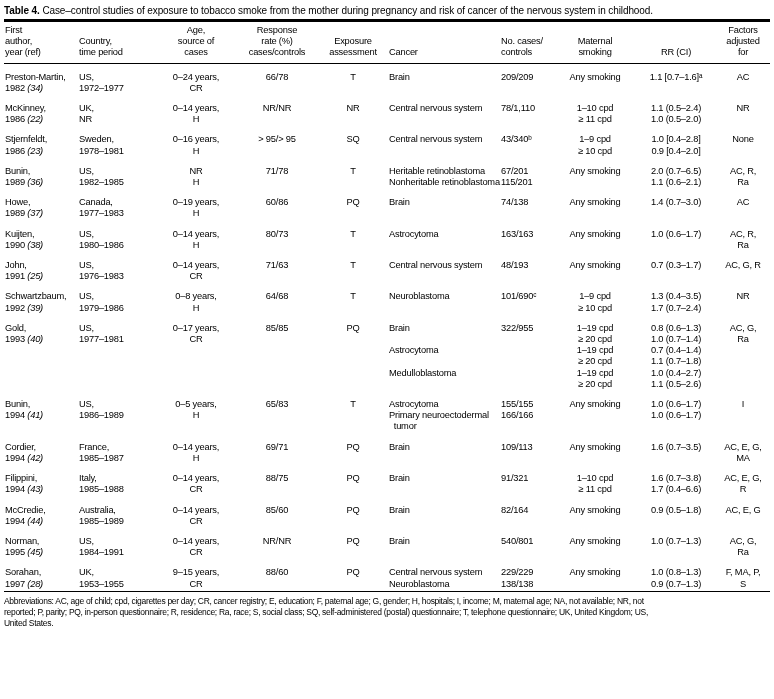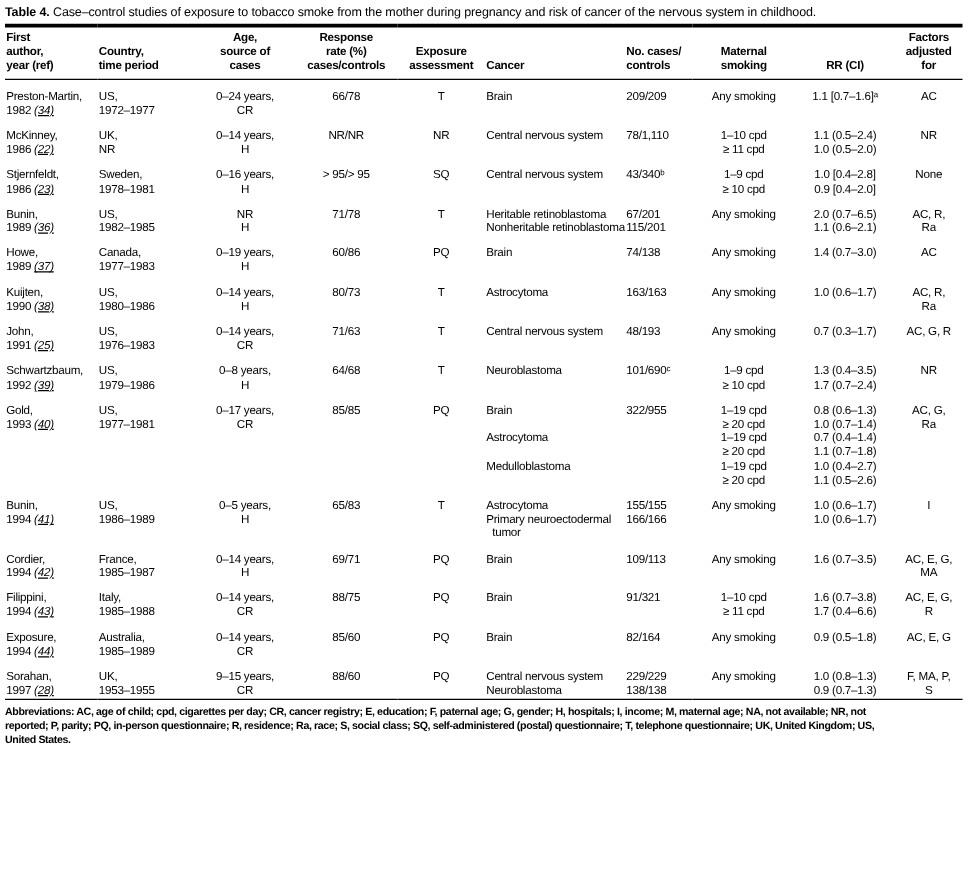--- a/index.html
+++ b/index.html
@@ -1,28 +1,28 @@
 <!DOCTYPE html>
 <html><head>
 <meta charset="utf-8">
 <style>
   html,body{margin:0;padding:0;background:#ffffff;width:774px;height:699px;overflow:hidden;}
   body{font-family:"Liberation Sans","DejaVu Sans",sans-serif;color:#000;}
   .page{padding:3px 4px 0 4px;}
   .title{font-size:10px;line-height:13px;letter-spacing:-0.1px;padding:1px 0 2px 0;white-space:nowrap;}
   table.main{table-layout:fixed;border-collapse:collapse;width:766px;
              border-top:3px solid #000;border-bottom:1.5px solid #000;}
-  thead th{font-weight:bold;vertical-align:bottom;border-bottom:1.5px solid #000;
+  thead th{font-weight:normal;vertical-align:bottom;border-bottom:1.5px solid #000;
            padding:3px 1px 4px 1px;}
   tbody td{vertical-align:top;padding:8px 1px 1px 1px;}
   th,td{font-size:9.3px;line-height:11.2px;letter-spacing:-0.2px;overflow:visible;}
   .ml{white-space:pre;}
   .a-l{text-align:left}.a-c{text-align:center}.a-r{text-align:left}
-  .ref{font-style:italic;text-decoration:underline;}
-  .fnotes{margin-top:4px;font-weight:bold;}
+  .ref{font-style:italic;}
+  .fnotes{margin-top:4px;}
   .fnote{font-size:8.5px;line-height:11px;letter-spacing:-0.3px;}
 </style>
 </head>
 <body>
 
 <div class="page">
   <div class="title"><b>Table 4.</b> <span>Case–control studies of exposure to tobacco smoke from the mother during pregnancy and risk of cancer of the nervous system in childhood.</span></div>
 
   <table class="main">
     <colgroup>
@@ -260,32 +260,47 @@
           <td class="ml a-l">Brain</td>
           <td class="ml a-r">91/321</td>
           <td class="ml a-c">1–10 cpd
 ≥ 11 cpd</td>
           <td class="ml a-c">1.6 (0.7–3.8)
 1.7 (0.4–6.6)</td>
           <td class="ml a-c">AC, E, G,
 R</td>
         </tr>
       <tr>
-          <td class="a-l"><span>Exposure,</span><br><span><span>1994</span> <i class="ref">(44)</i></span></td>
+          <td class="a-l"><span>McCredie,</span><br><span><span>1994</span> <i class="ref">(44)</i></span></td>
           <td class="ml a-l">Australia,
 1985–1989</td>
           <td class="ml a-c">0–14 years,
 CR</td>
           <td class="ml a-c">85/60</td>
           <td class="ml a-c">PQ</td>
           <td class="ml a-l">Brain</td>
           <td class="ml a-r">82/164</td>
           <td class="ml a-c">Any smoking</td>
           <td class="ml a-c">0.9 (0.5–1.8)</td>
           <td class="ml a-c">AC, E, G</td>
+        </tr>
+      <tr>
+          <td class="a-l"><span>Norman,</span><br><span><span>1995</span> <i class="ref">(45)</i></span></td>
+          <td class="ml a-l">US,
+1984–1991</td>
+          <td class="ml a-c">0–14 years,
+CR</td>
+          <td class="ml a-c">NR/NR</td>
+          <td class="ml a-c">PQ</td>
+          <td class="ml a-l">Brain</td>
+          <td class="ml a-r">540/801</td>
+          <td class="ml a-c">Any smoking</td>
+          <td class="ml a-c">1.0 (0.7–1.3)</td>
+          <td class="ml a-c">AC, G,
+Ra</td>
         </tr>
       <tr>
           <td class="a-l"><span>Sorahan,</span><br><span><span>1997</span> <i class="ref">(28)</i></span></td>
           <td class="ml a-l">UK,
 1953–1955</td>
           <td class="ml a-c">9–15 years,
 CR</td>
           <td class="ml a-c">88/60</td>
           <td class="ml a-c">PQ</td>
           <td class="ml a-l">Central nervous system

